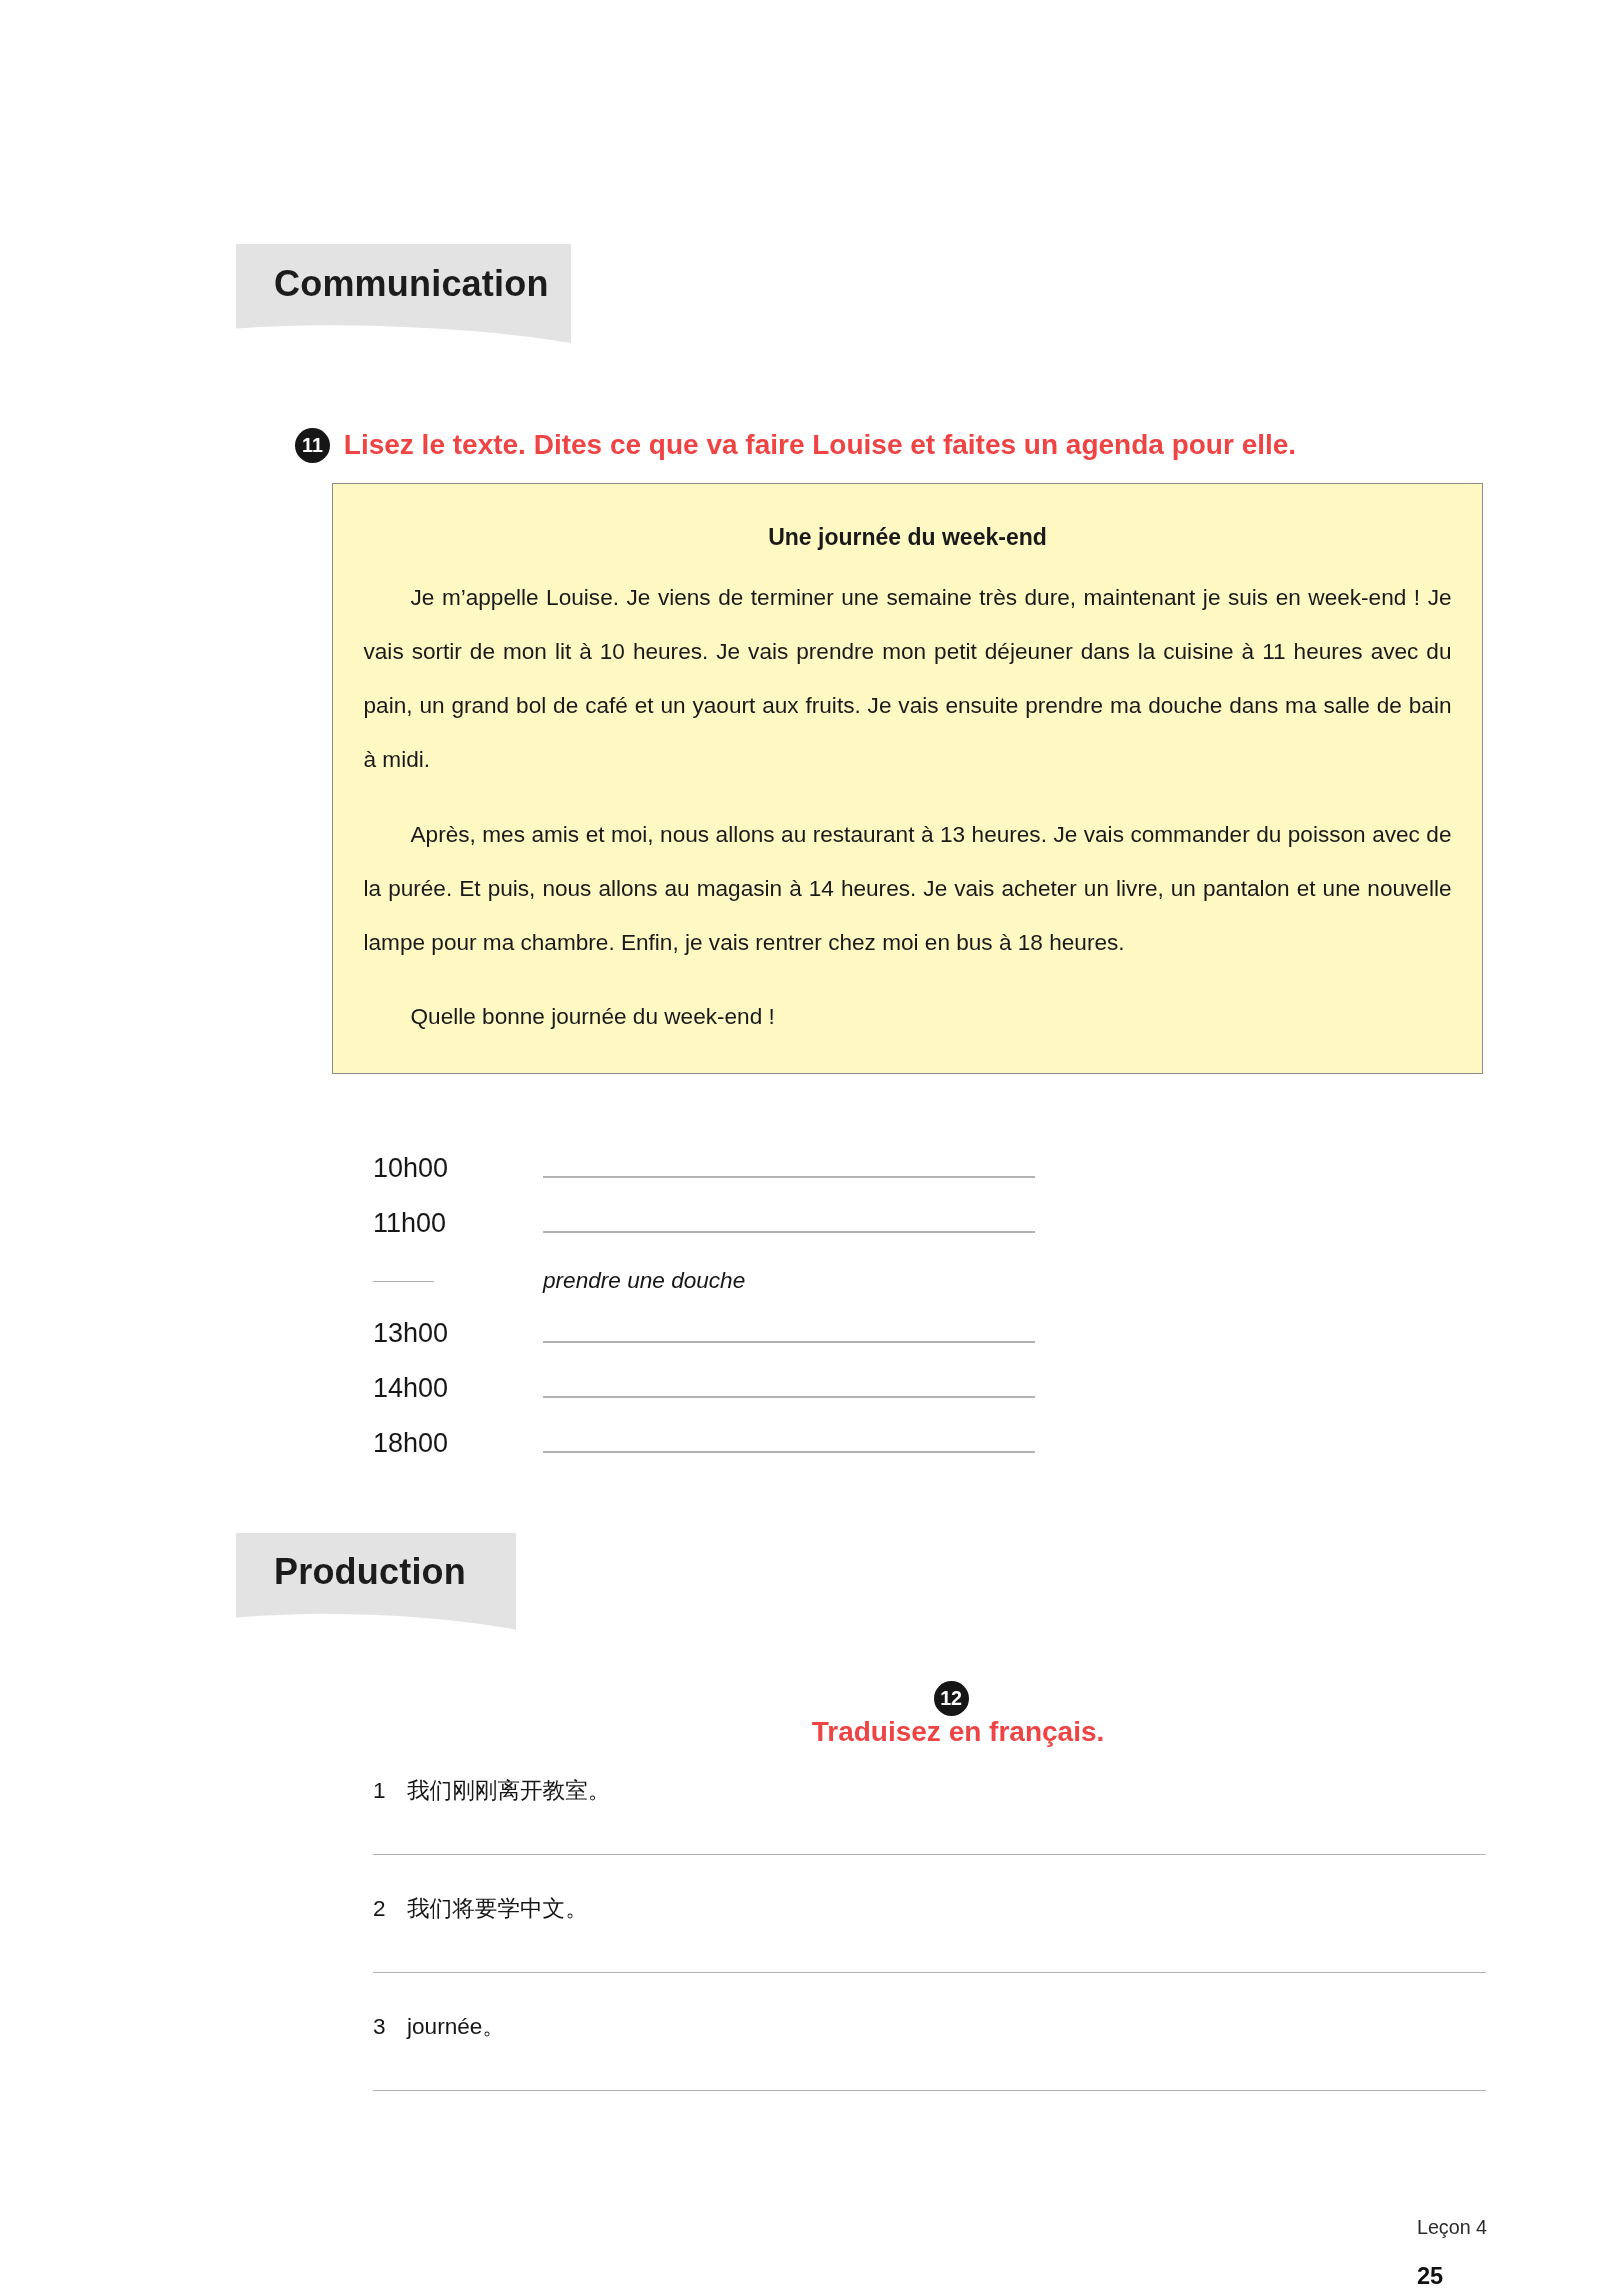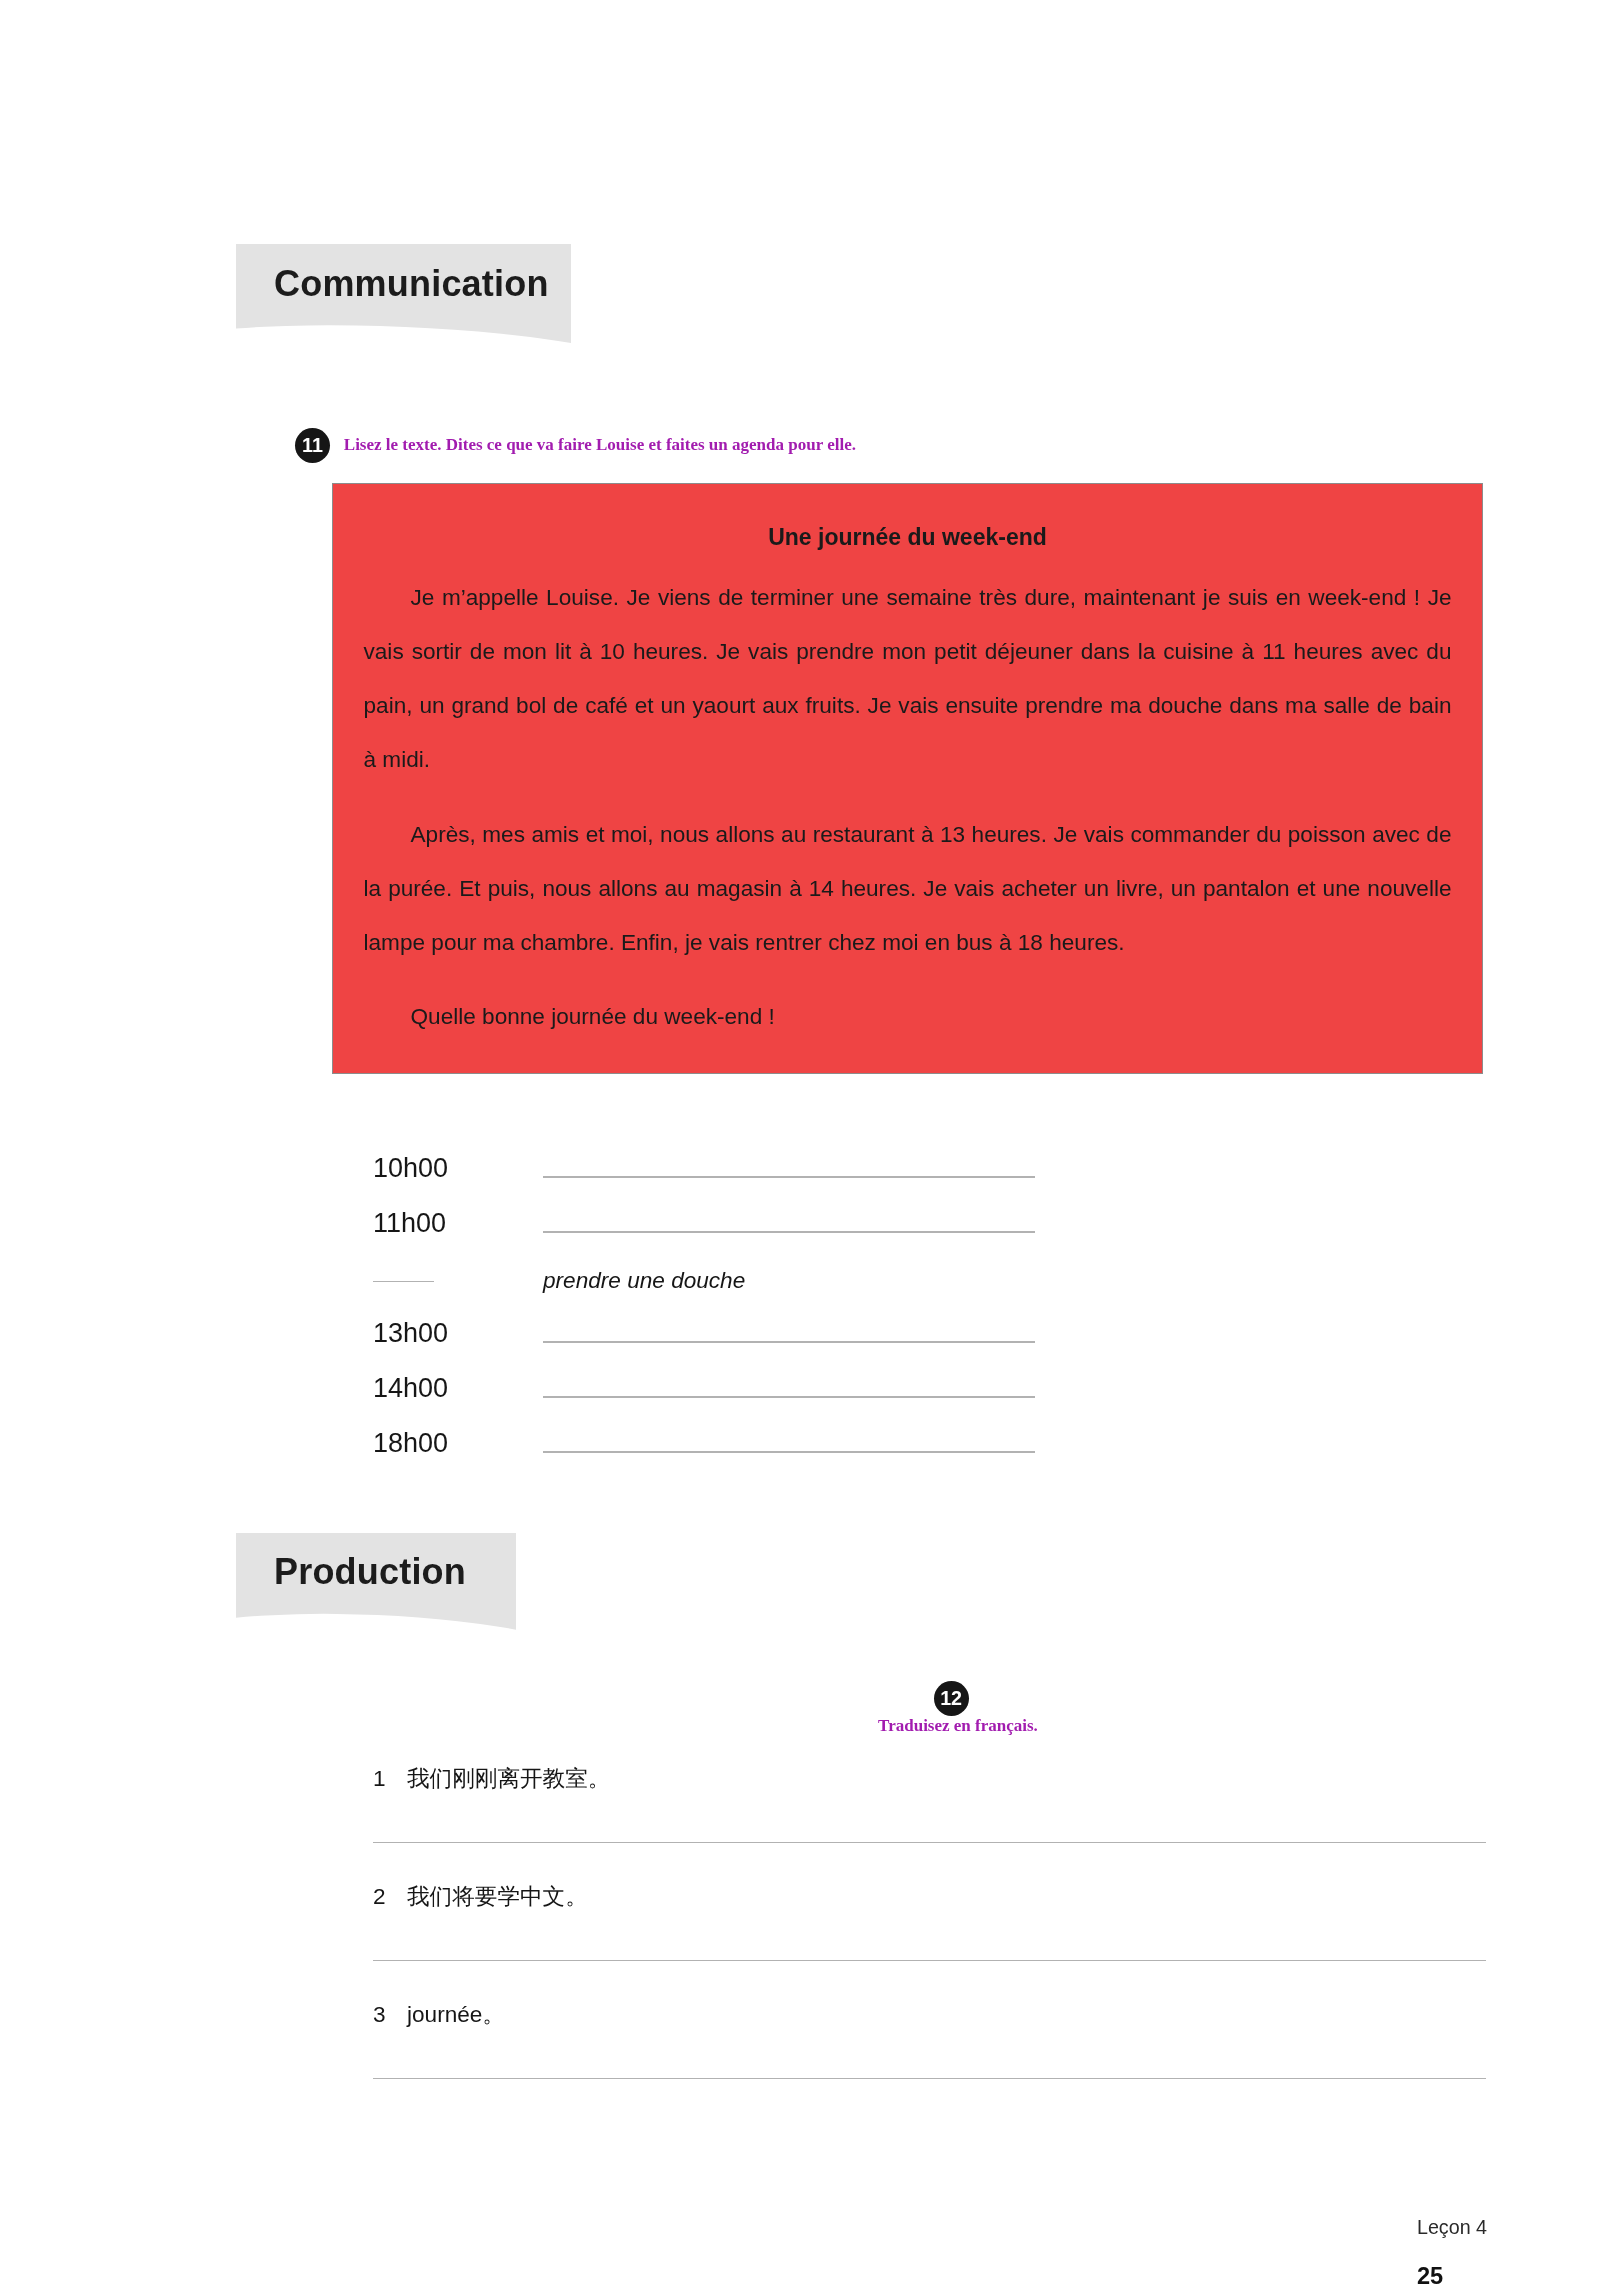--- a/index.html
+++ b/index.html
@@ -66,33 +66,32 @@
     height: 35px;
     border-radius: 50%;
     background: #161616;
     color: #ffffff;
     font-size: 19.7px;
     font-weight: 700;
     flex: 0 0 auto;
     margin-right: 13.8px;
   }
   .instruction {
-    font-size: 17px;
-    font-weight: 700;
-    color: #a21caf;
-    font-family: Liberation Serif, serif;
+    font-size: 28px;
+    font-weight: 700;
+    color: #ef4444;
   }
 
   
   .text-box {
     margin: 20.7px 0 0 332px;
     width: 1151px;
     border: 1.5px solid #8c8c8c;
     padding: 25.6px 30.5px 28.5px 30.5px;
-    background: #ef4444;
+    background: #fef9c3;
   }
   .box-title {
     text-align: center;
     font-size: 23px;
     font-weight: 700;
     line-height: 54px;
     margin-bottom: 6.9px;
   }
   .box-para {
     font-size: 22.6px;

